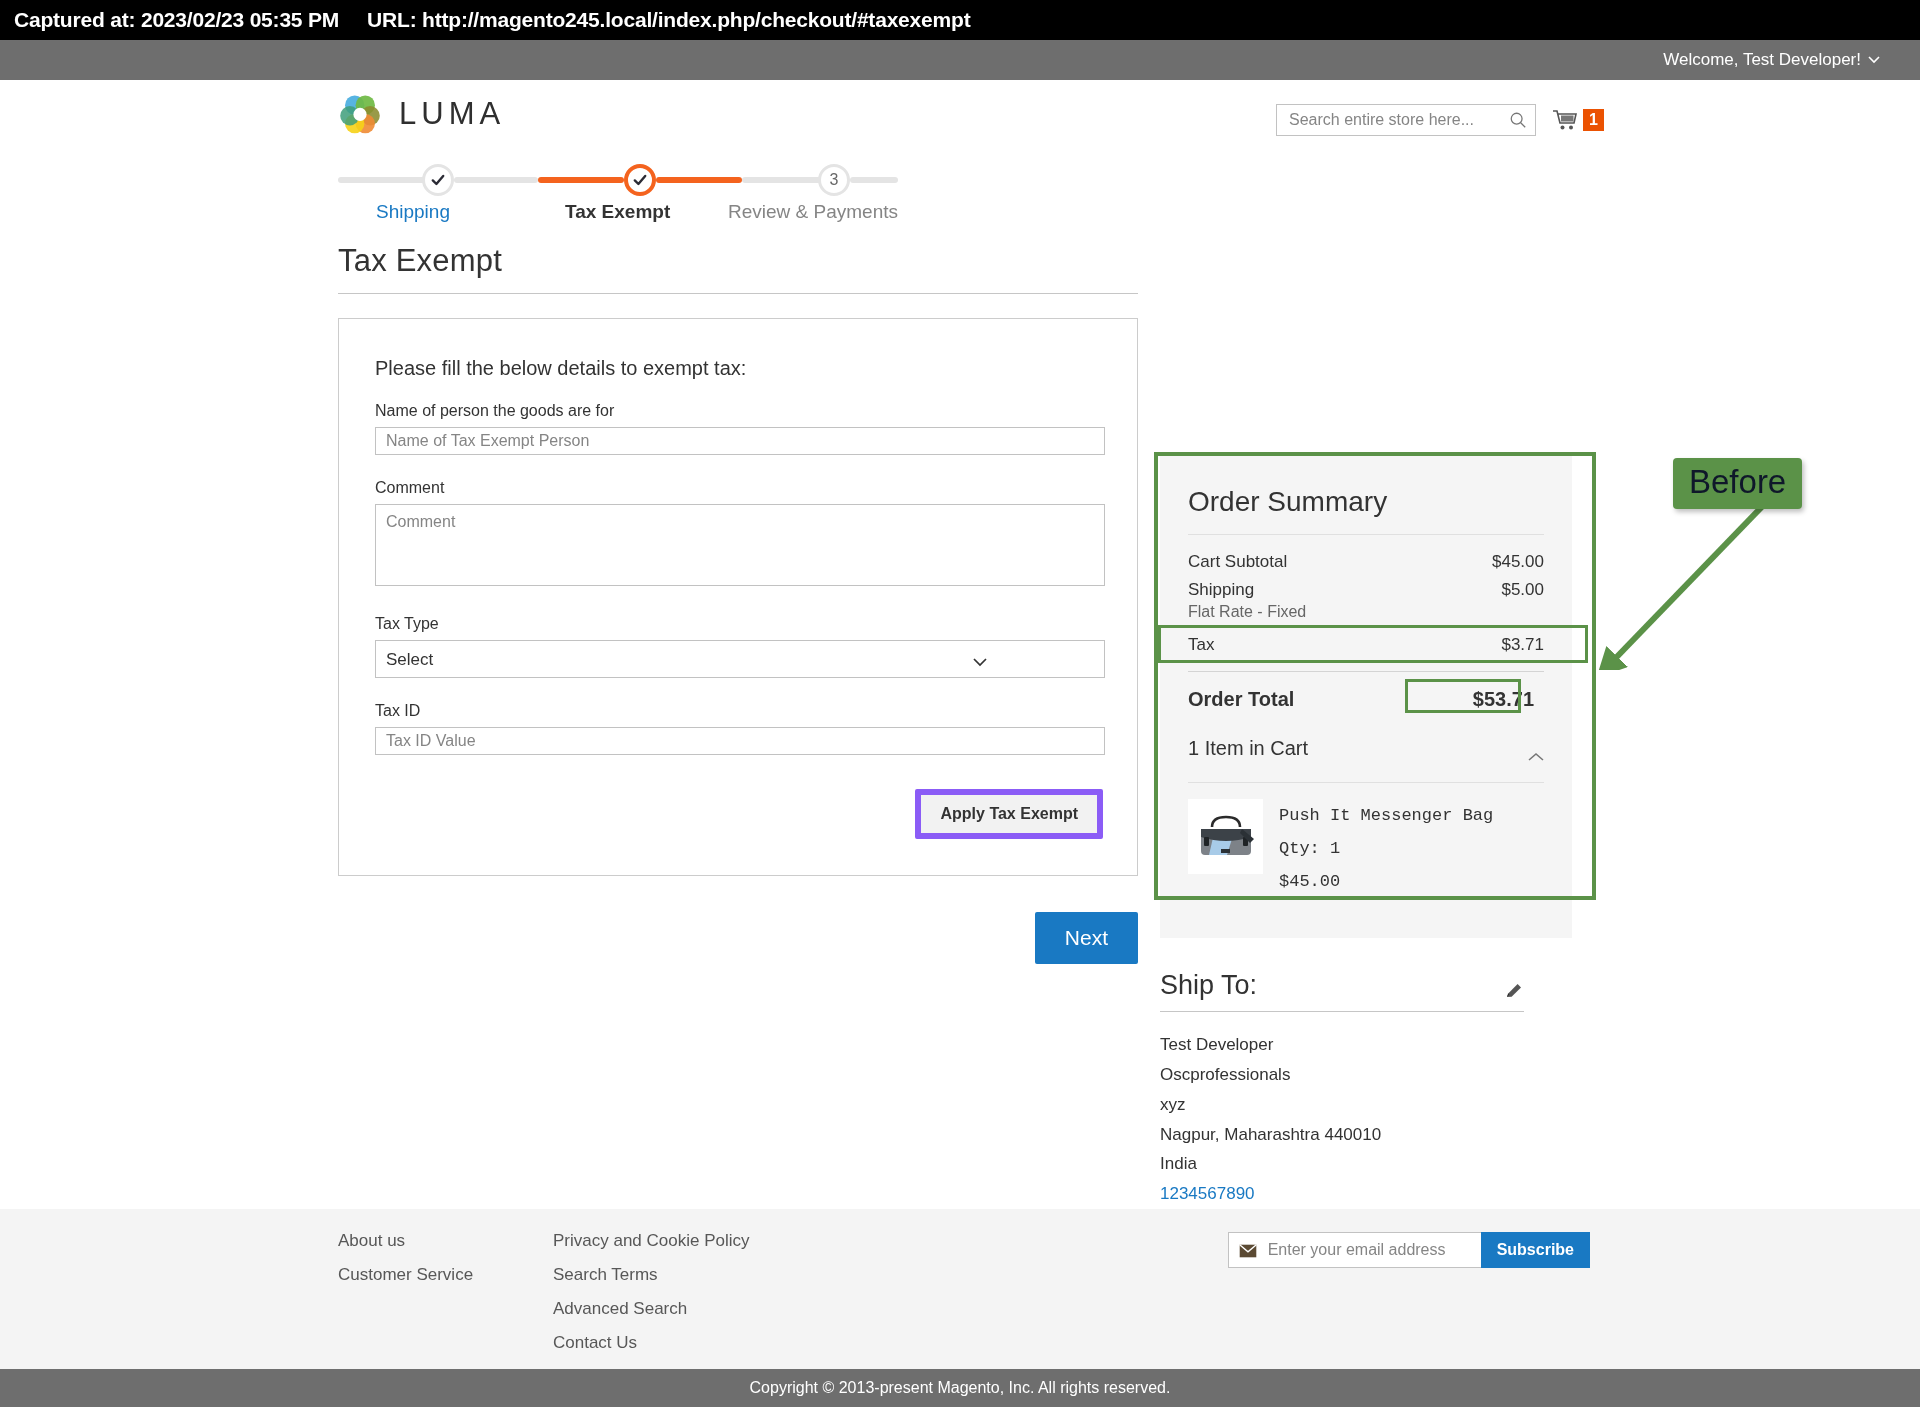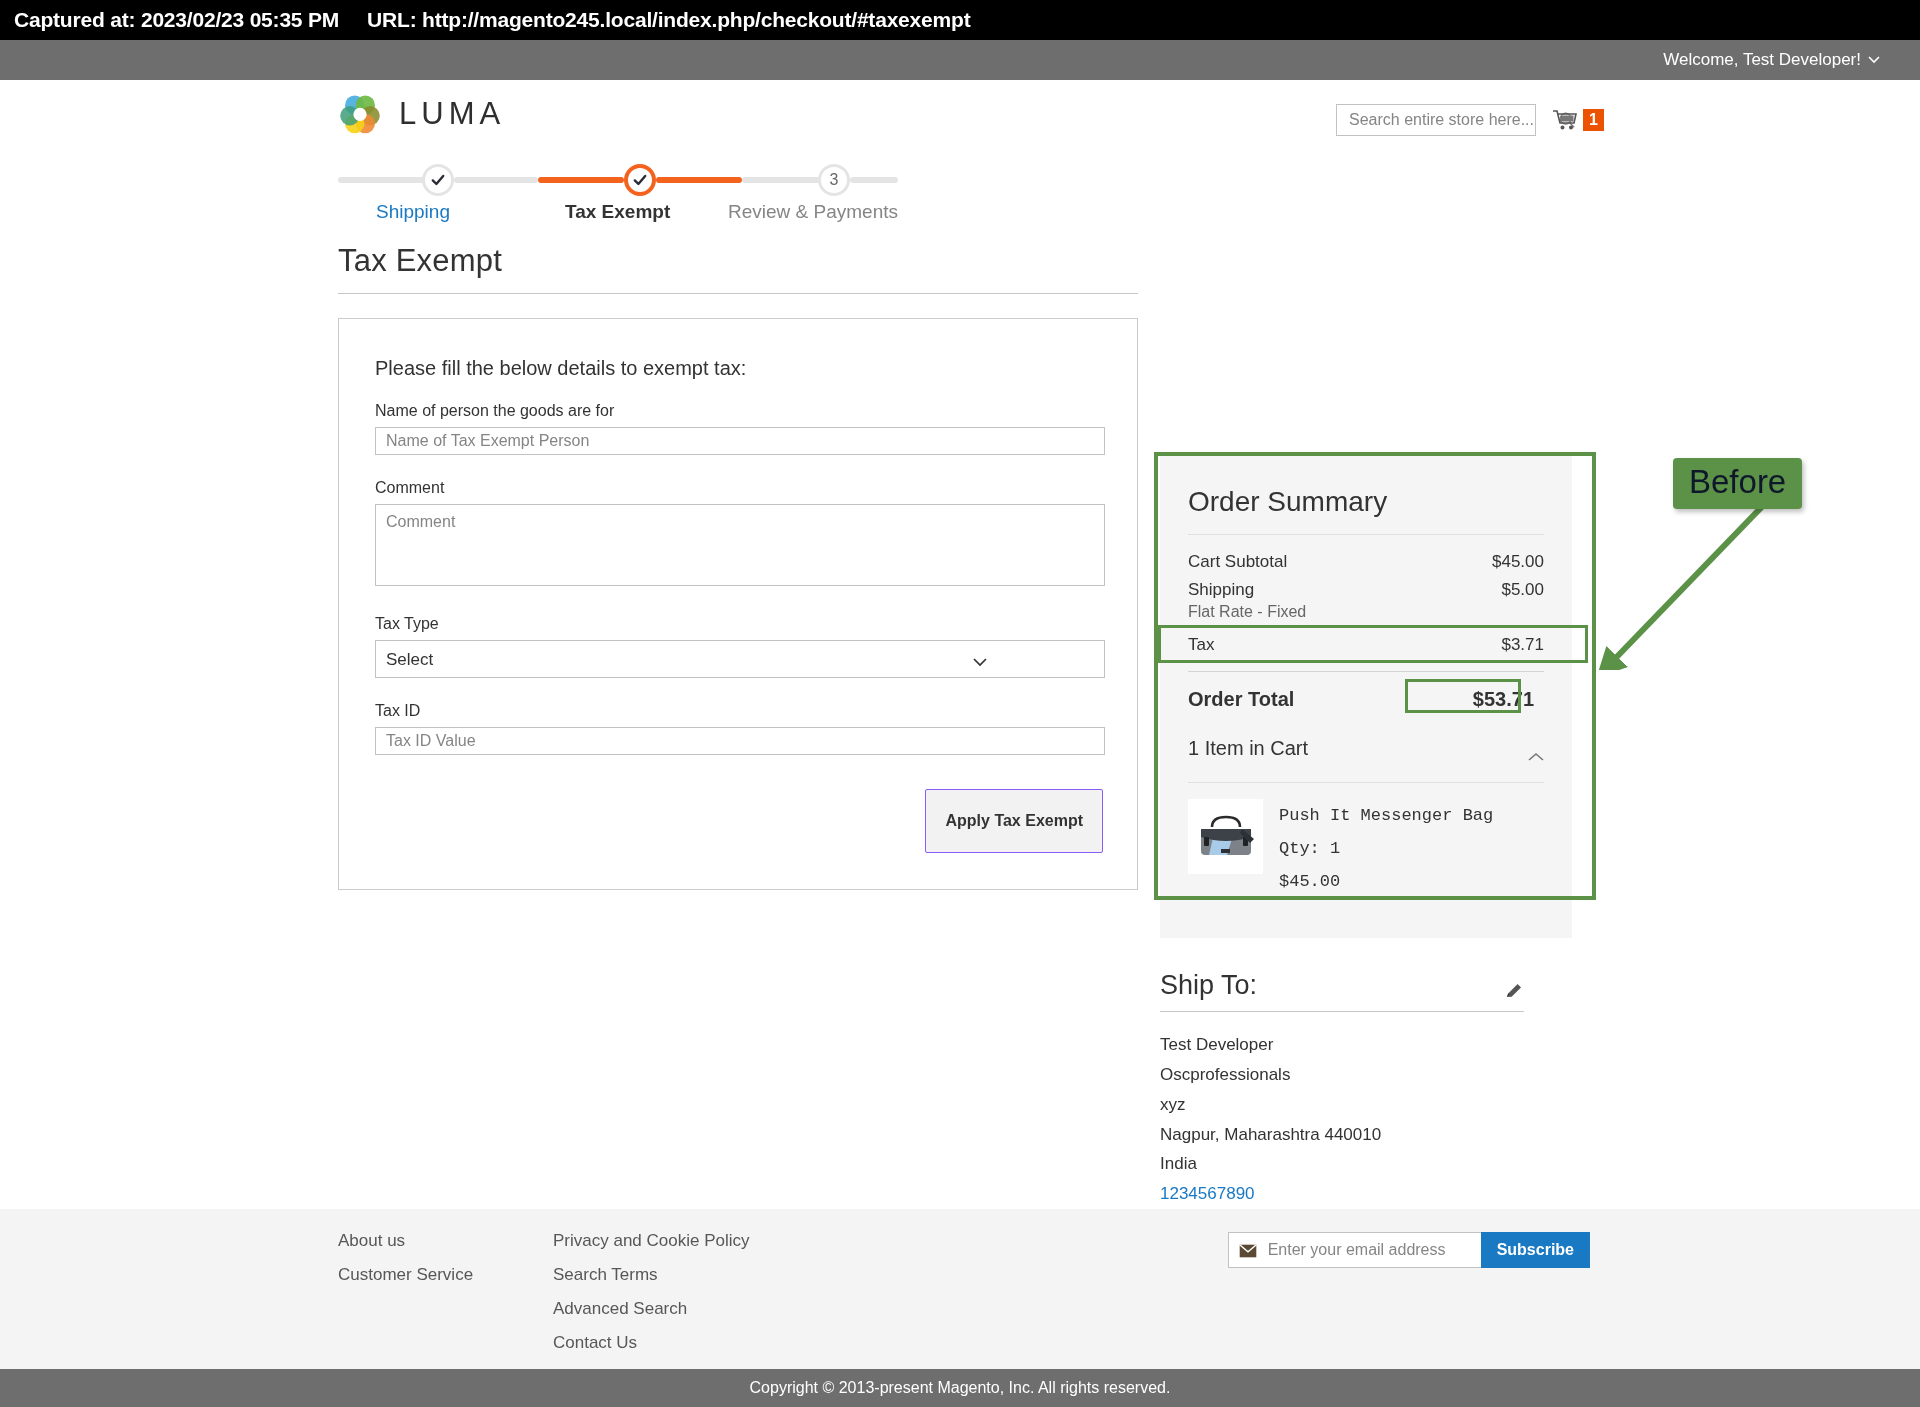--- a/index.html
+++ b/index.html
@@ -38,21 +38,21 @@
   .page-header {
     height:80px; background:#ffffff;
     display:flex; align-items:center; position:relative;
   }
   .logo-wrap { position:absolute; left:338px; top:12px; display:flex; align-items:center; gap:17px; }
   .logo-mark { width:44px; height:44px; position:relative; }
   .logo-text { font-size:31px; letter-spacing:5px; color:#2f2f2f; font-weight:400; }
 
   .header-right { position:absolute; right:316px; top:24px; display:flex; align-items:center; gap:16px; }
   .search-box {
-    width:200px; height:32px; border:1px solid #c2c2c2; background:#ffffff;
+    width:260px; height:32px; border:1px solid #c2c2c2; background:#ffffff;
     display:flex; align-items:center; padding:0 8px 0 10px;
   }
   .search-box input {
     border:0; outline:0; flex:1; font-size:16px; color:#858585;
     font-family:"Liberation Sans", sans-serif; background:transparent;
   }
   .search-box input::placeholder { color:#858585; }
   .search-icon { width:18px; height:18px; flex:0 0 auto; }
   .cart-wrap { display:flex; align-items:center; gap:5px; }
   .cart-icon { width:26px; height:22px; }
@@ -116,22 +116,22 @@
   .sel-wrap { position:relative; width:624px; }
   .sel {
     width:730px; height:38px; border:1px solid #c2c2c2; background:#ffffff;
     padding:0 30px 0 10px; font-size:17px; color:#333333;
     font-family:"Liberation Sans", sans-serif; outline:none;
     -webkit-appearance:none; appearance:none;
   }
   .sel-caret { position:absolute; right:12px; top:12px; pointer-events:none; }
   .apply-row { display:flex; justify-content:flex-end; margin-top:34px; }
   .btn-apply {
-    background:#f2f2f2; border:1px solid #8b5cf6; color:#333333;
-    font-size:16px; font-weight:bold; padding:22px 19px; cursor:pointer;
+    background:#f2f2f2; border:6px solid #8b5cf6; color:#333333;
+    font-size:16px; font-weight:bold; padding:10px 19px; cursor:pointer;
     font-family:"Liberation Sans", sans-serif; border-radius:2px;
   }
   .next-row { display:flex; justify-content:flex-end; margin-top:36px; }
   .btn-next {
     background:#1979c3; color:#ffffff; border:0; border-radius:2px;
     font-size:21px; padding:14px 30px; cursor:pointer;
     font-family:"Liberation Sans", sans-serif;
   }
 
   
@@ -348,20 +348,23 @@
 
         <div class="field-label">Tax ID</div>
         <input class="txt-input" type="text" placeholder="Tax ID Value" style="">
 
         <div class="apply-row">
           <button class="btn-apply">Apply Tax Exempt</button>
         </div>
       </div>
     </div>
 
+    <div class="next-row">
+      <button class="btn-next">Next</button>
+    </div>
   </div>
 
   <div class="sidebar">
     <div class="summary-outline"></div>
 
     <div class="summary-card">
       <div class="summary-title">Order Summary</div>
       <div class="sum-rule"></div>
 
       <div class="sum-row">

